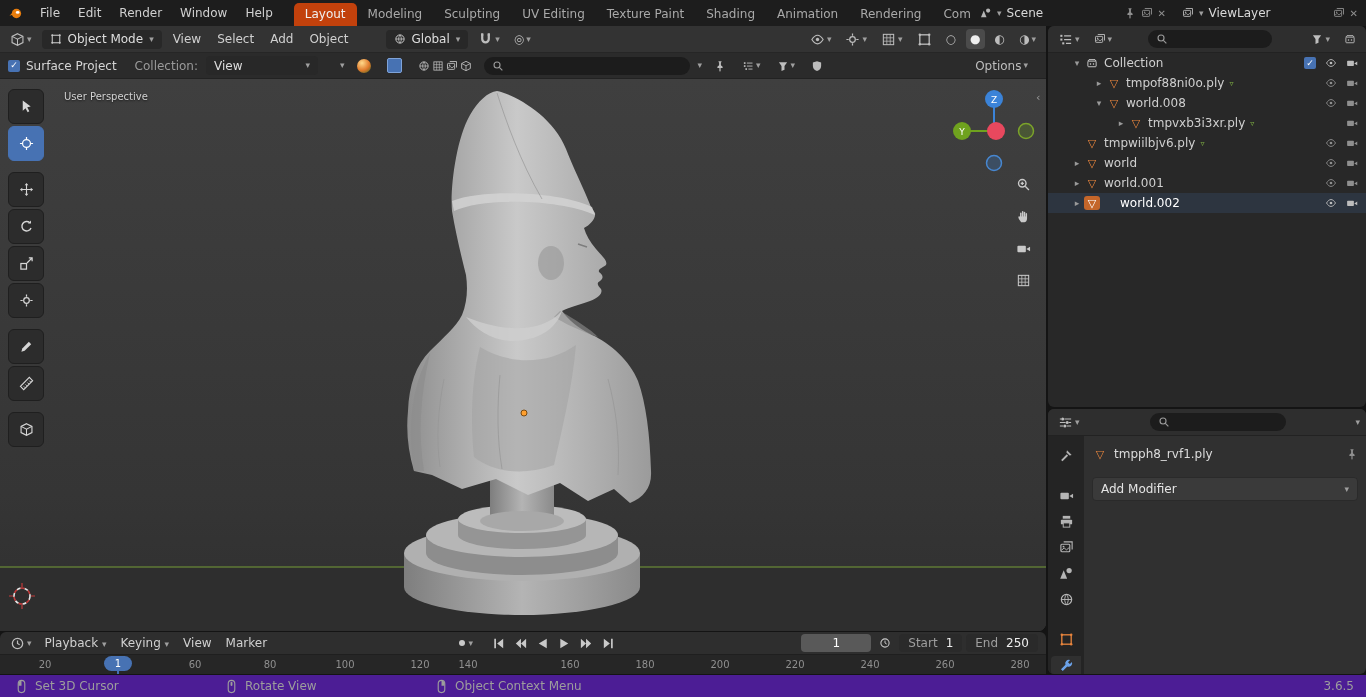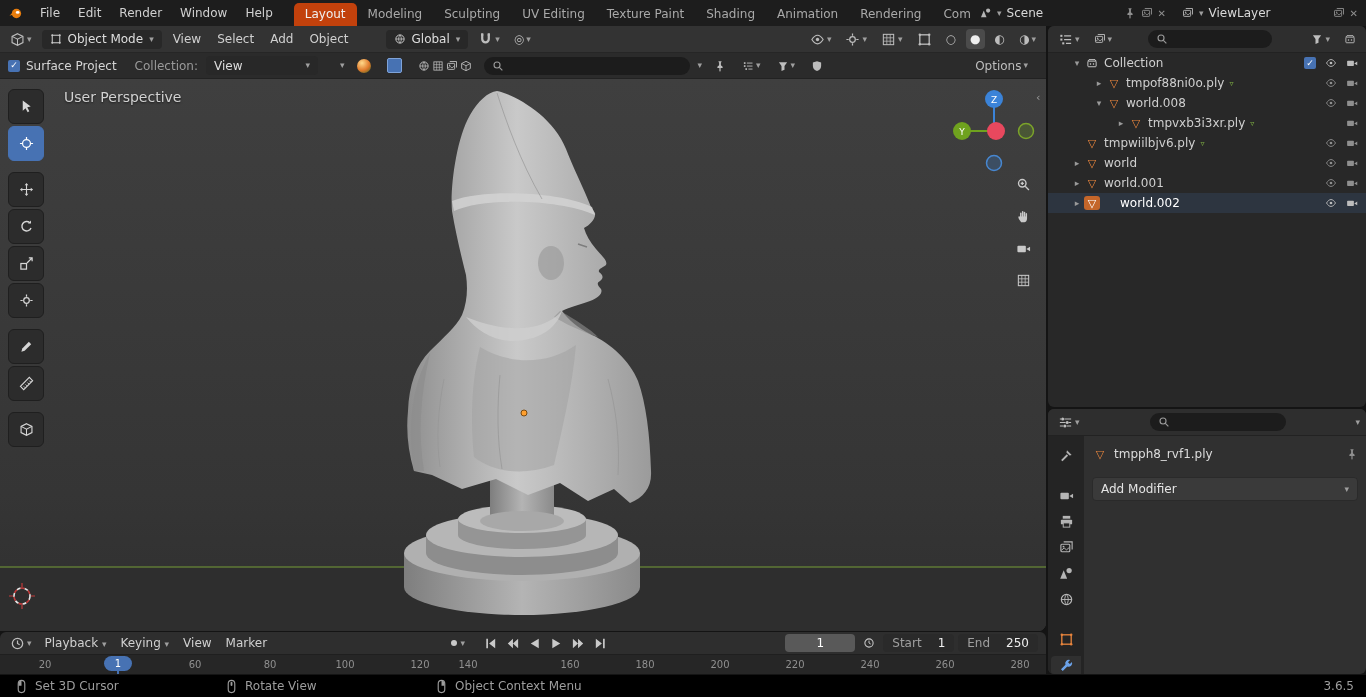--- a/index.html
+++ b/index.html
@@ -22,21 +22,21 @@
   .searchbox{display:flex;align-items:center;background:#1c1c1c;border-radius:10px;height:18px;padding:0 8px;gap:5px;color:#9a9a9a}
   .searchbox input{background:transparent;border:none;outline:none;color:#ddd;font-size:11px;width:100%;padding:0}
   .chk{width:12px;height:12px;background:#4772b3;border-radius:2px;display:flex;align-items:center;justify-content:center;
        color:#fff;font-size:9px;line-height:1;flex:none}
   
   #viewport{position:absolute;left:0;top:26px;width:1046px;height:605px;background:#303030;border-radius:0 0 8px 0;overflow:hidden}
   #vp-header{height:26px;background:#333333;display:flex;align-items:center;gap:6px;padding:0 6px;border-bottom:1px solid #262626}
   #vp-tools{height:25px;background:#2b2b2b;display:flex;align-items:center;gap:8px;padding:0 8px;border-bottom:1px solid #222}
   #vp-canvas{position:relative;height:553px}
   .hmenu{color:#d0d0d0;padding:0 5px}
-  #vp-overlay{position:absolute;left:64px;top:9px;line-height:18px;font-size:14px;color:#d2d2d2;text-shadow:0 1px 2px rgba(0,0,0,.6)}
+  #vp-overlay{position:absolute;left:64px;top:9px;line-height:18px;font-size:10px;color:#d2d2d2;text-shadow:0 1px 2px rgba(0,0,0,.6)}
   #vp-overlay .sub{color:#bdbdbd}
   
   #toolbar{position:absolute;left:8px;top:10px;display:flex;flex-direction:column;gap:2px;width:36px}
   .tool{width:34px;height:33px;background:#2c2c2c;border:1px solid #1f1f1f;border-radius:6px;display:flex;
         align-items:center;justify-content:center;color:#d6d6d6}
   .tool.active{background:#4772b3;border-color:#4772b3;color:#fff}
   .tgap{height:7px}
   
   #gizmo{position:absolute;left:942px;top:4px}
   #vp-sidebtns{position:absolute;left:1010px;top:92px;display:flex;flex-direction:column;gap:6px}
@@ -71,25 +71,25 @@
   #timeline{position:absolute;left:0;top:632px;width:1046px;height:42px;background:#2e2e2e;border-radius:6px 6px 0 0;overflow:hidden}
   #tl-header{height:22px;display:flex;align-items:center;gap:4px;padding:0 6px}
   #tl-ruler{position:relative;height:20px;background:#262626;border-top:1px solid #1f1f1f}
   .tick{position:absolute;top:4px;transform:translateX(-50%);font-size:10px;color:#8f8f8f}
   #playhead{position:absolute;left:104px;top:1px;width:28px;height:15px;background:#4772b3;border-radius:8px;
       color:#fff;font-size:10px;display:flex;align-items:center;justify-content:center}
   #playhead:after{content:"";position:absolute;left:13px;top:15px;width:2px;height:5px;background:#4772b3}
   .transport{display:flex;align-items:center;gap:2px;margin:0 auto}
   .tbtn{width:20px;height:18px;display:flex;align-items:center;justify-content:center;color:#c9c9c9}
   .framefield{width:70px;height:18px;background:#595959;border-radius:4px;color:#fff;display:flex;align-items:center;justify-content:center}
-  .rangefield{height:18px;background:#2a2a2a;border-radius:4px;display:flex;align-items:center;gap:16px;padding:0 9px}
+  .rangefield{height:18px;background:#2a2a2a;border-radius:4px;display:flex;align-items:center;gap:8px;padding:0 9px}
   .rangefield .lab{color:#9f9f9f}
   .rangefield .val{color:#eee}
   
-  #statusbar{position:absolute;left:0;top:675px;width:1366px;height:22px;background:#000000;display:flex;align-items:center;color:#9d9d9d}
+  #statusbar{position:absolute;left:0;top:675px;width:1366px;height:22px;background:#4c1d95;display:flex;align-items:center;color:#9d9d9d}
   .hint{position:absolute;display:flex;align-items:center;gap:6px;color:#9d9d9d}
   #version{position:absolute;right:12px;color:#9d9d9d}
 </style>
 </head>
 <body>
 
 <svg width="0" height="0" style="position:absolute">
   <symbol id="i-mag" viewBox="0 0 16 16">
       <circle cx="6.7" cy="6.7" r="4" fill="none" stroke="currentColor" stroke-width="1.5"></circle>
       <path d="M9.8 9.8l4 4" stroke="currentColor" stroke-width="1.5"></path>

